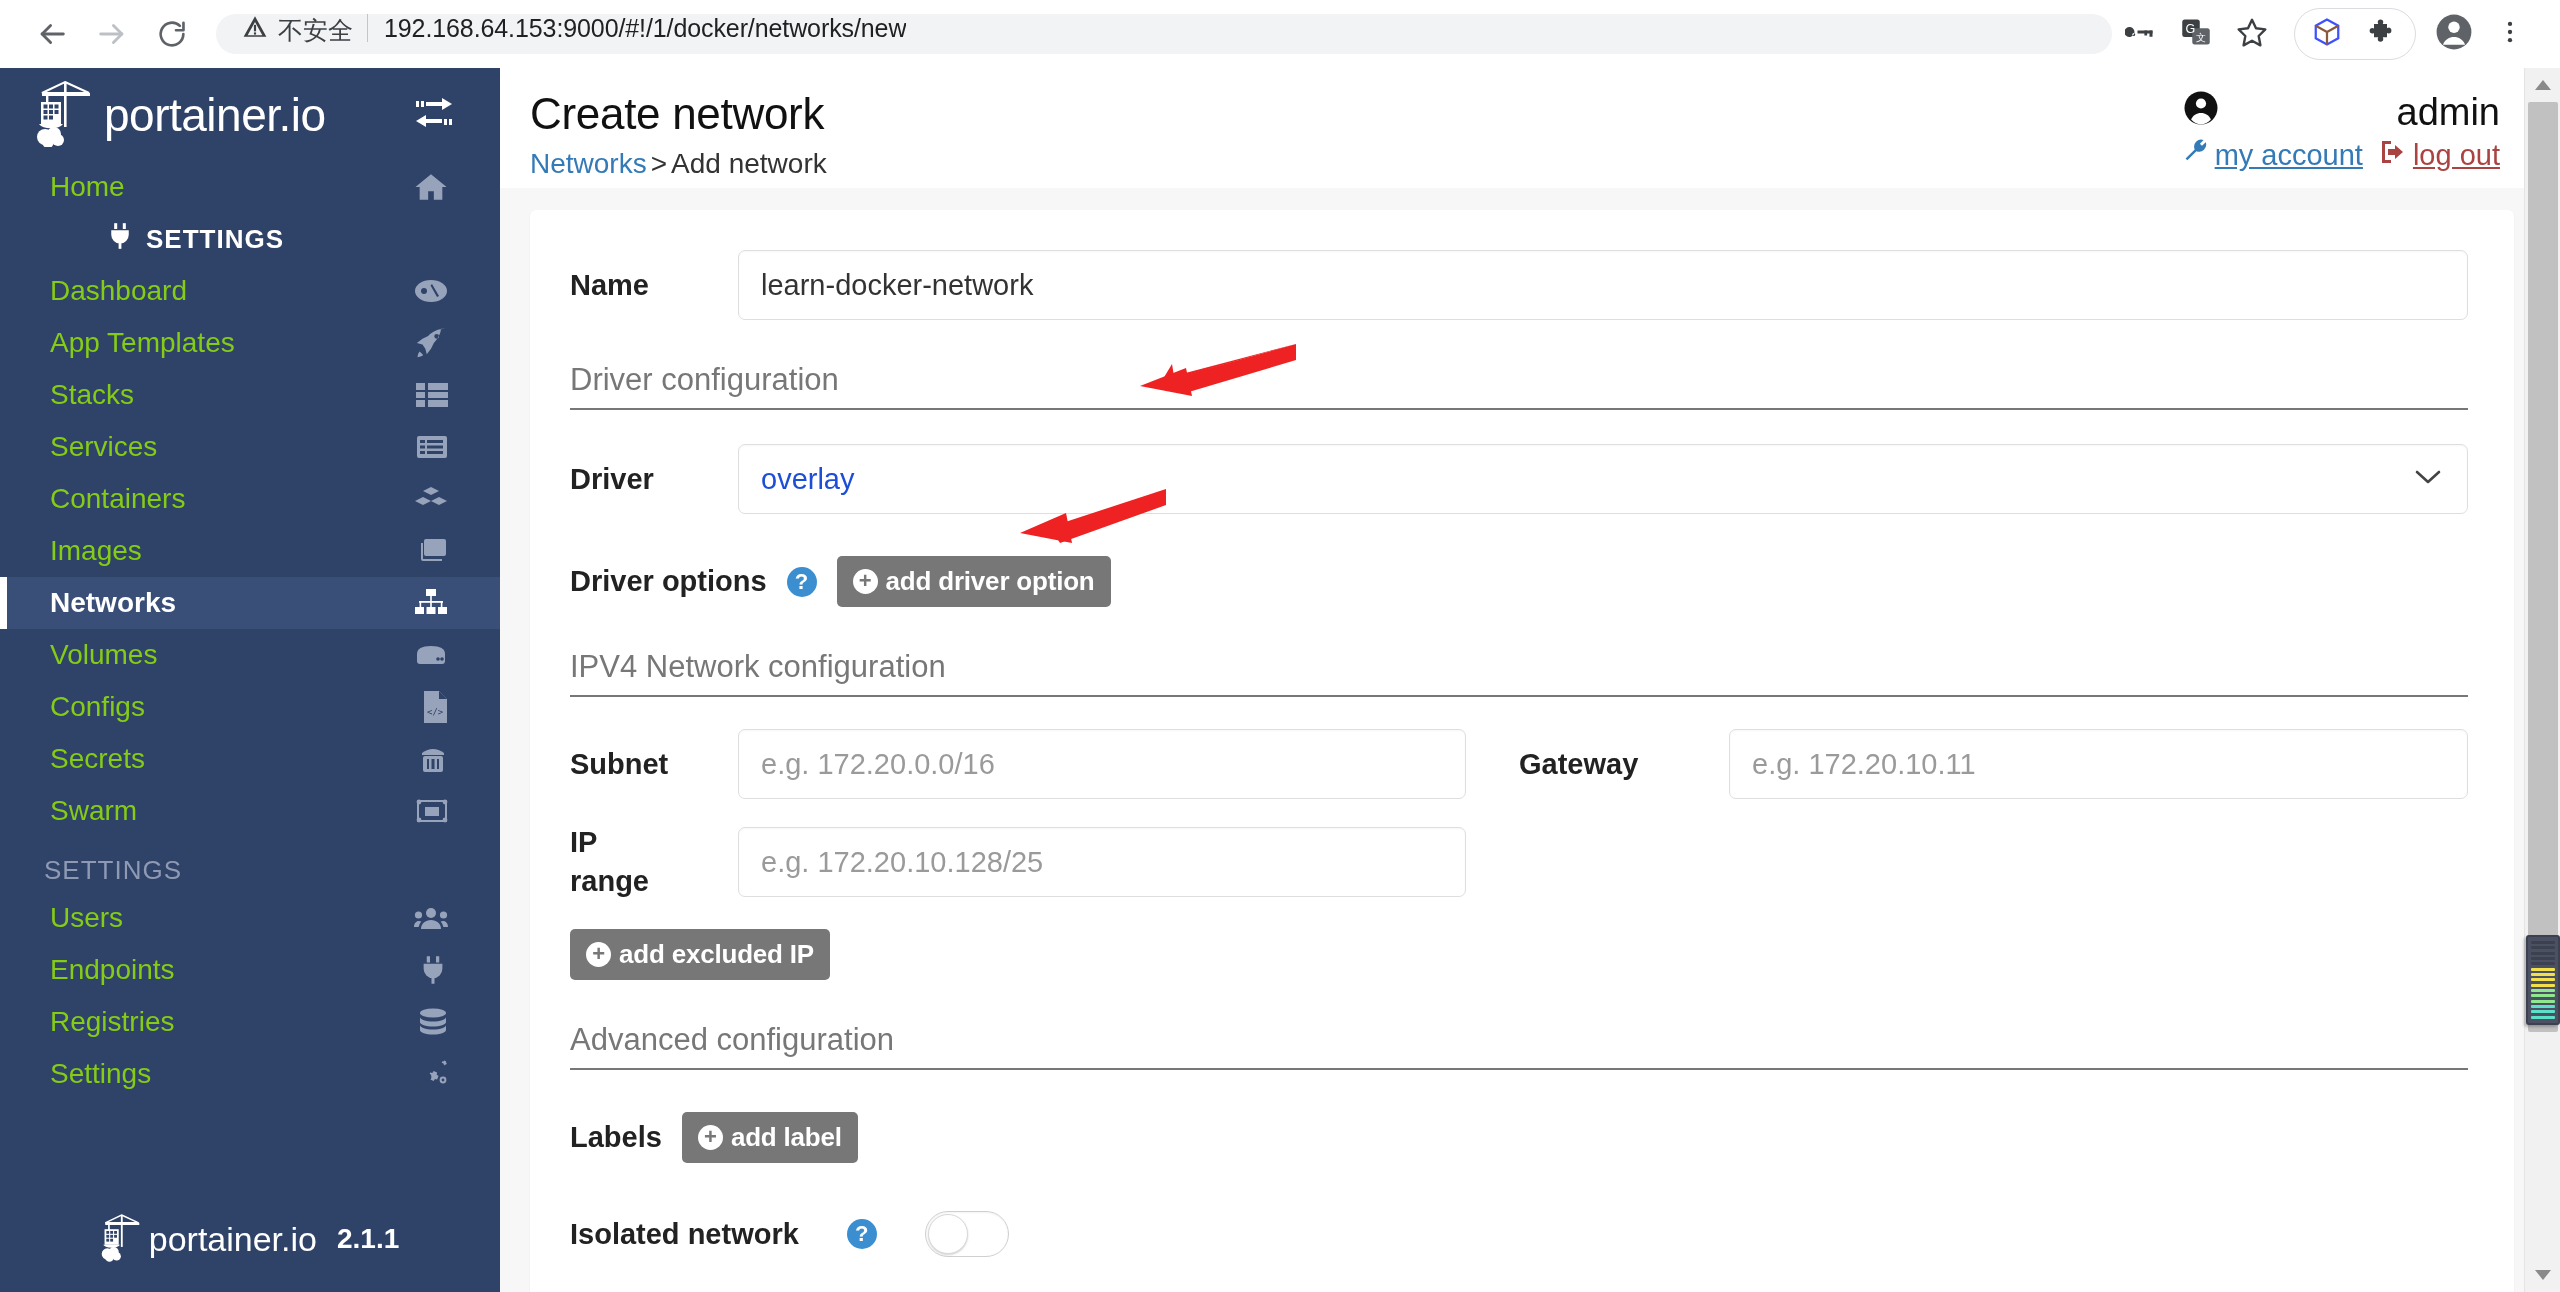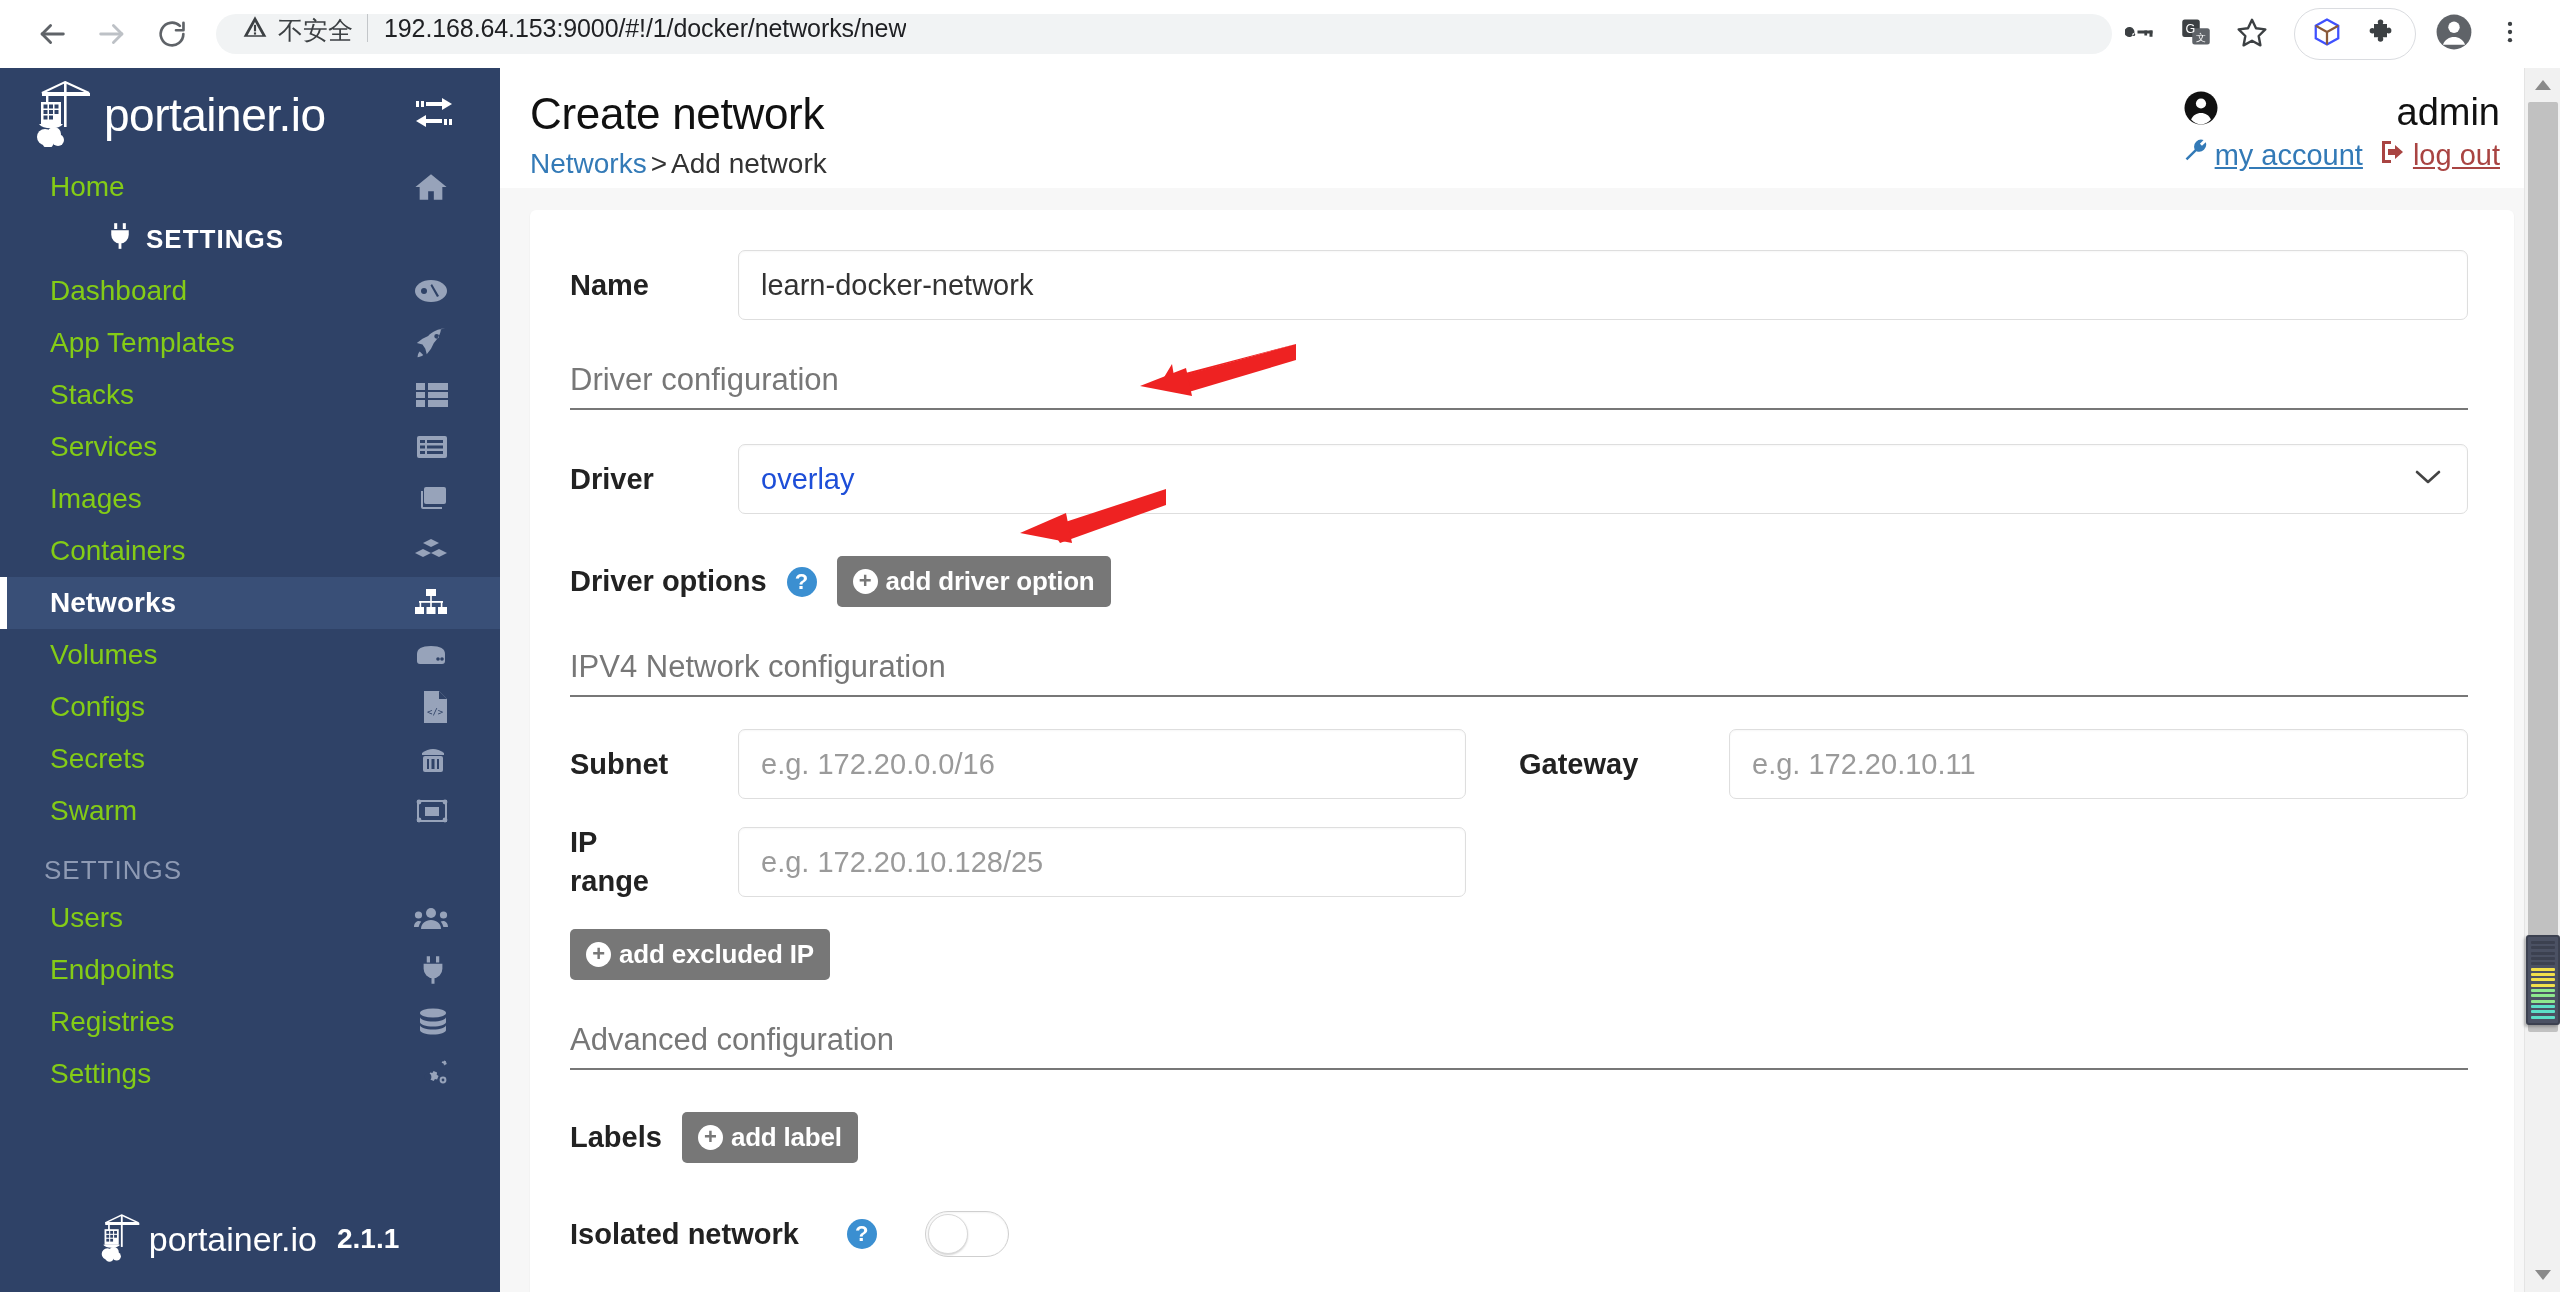--- a/index.html
+++ b/index.html
@@ -546,36 +546,36 @@
               <rect x="11" y="6" width="16" height="3" fill="#2f4267"></rect>
               <rect x="4" y="11.5" width="5" height="3" fill="#2f4267"></rect>
               <rect x="11" y="11.5" width="16" height="3" fill="#2f4267"></rect>
               <rect x="4" y="17" width="5" height="3" fill="#2f4267"></rect>
               <rect x="11" y="17" width="16" height="3" fill="#2f4267"></rect>
             </svg>
         </span>
       </div>
 
       <div class="sb-item">
-        <span>Images</span>
-        <span class="sb-ico">
-          <svg width="32" height="28" viewBox="0 0 32 28" fill="#aab5c9">
-              <rect x="8" y="2" width="22" height="17" rx="2"></rect>
-              <path d="M5 6v16a2 2 0 0 0 2 2h19v-2H7V6z"></path>
-            </svg>
-        </span>
-      </div>
-
-      <div class="sb-item">
         <span>Containers</span>
         <span class="sb-ico">
           <svg width="34" height="28" viewBox="0 0 34 28" fill="#aab5c9">
               <path d="M17 2 25 6 17 10 9 6z"></path>
               <path d="M7 12 15 16 7 20 -1 16z" transform="translate(2,0)"></path>
               <path d="M25 12 33 16 25 20 17 16z"></path>
+            </svg>
+        </span>
+      </div>
+
+      <div class="sb-item">
+        <span>Images</span>
+        <span class="sb-ico">
+          <svg width="32" height="28" viewBox="0 0 32 28" fill="#aab5c9">
+              <rect x="8" y="2" width="22" height="17" rx="2"></rect>
+              <path d="M5 6v16a2 2 0 0 0 2 2h19v-2H7V6z"></path>
             </svg>
         </span>
       </div>
 
       <div class="sb-item active">
         <span>Networks</span>
         <span class="sb-ico">
           <svg width="34" height="28" viewBox="0 0 34 28" fill="#ffffff">
               <rect x="12" y="0" width="10" height="7"></rect>
               <rect x="16.2" y="7" width="1.6" height="6"></rect>

